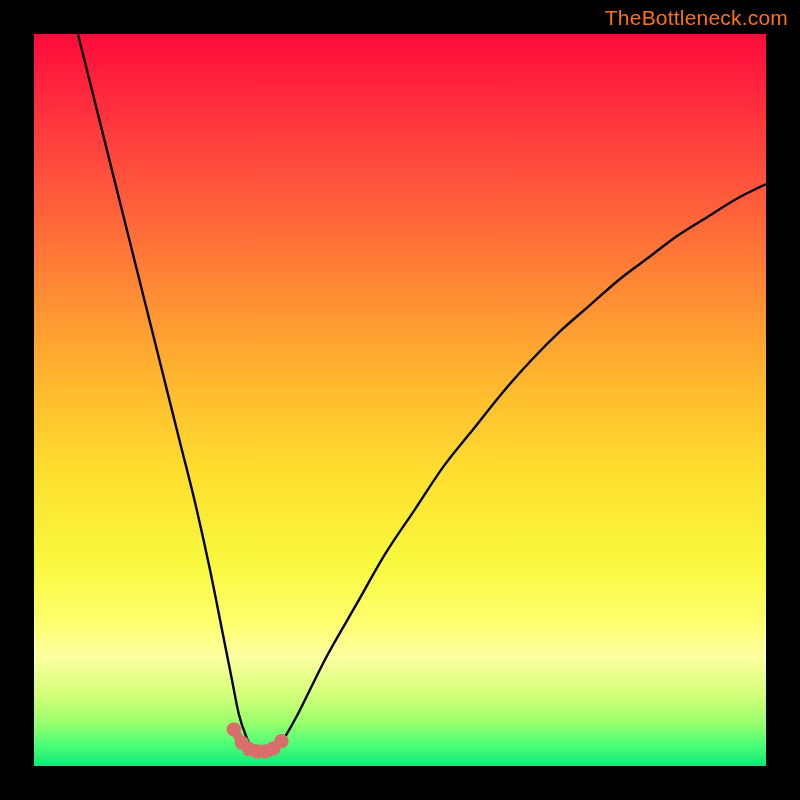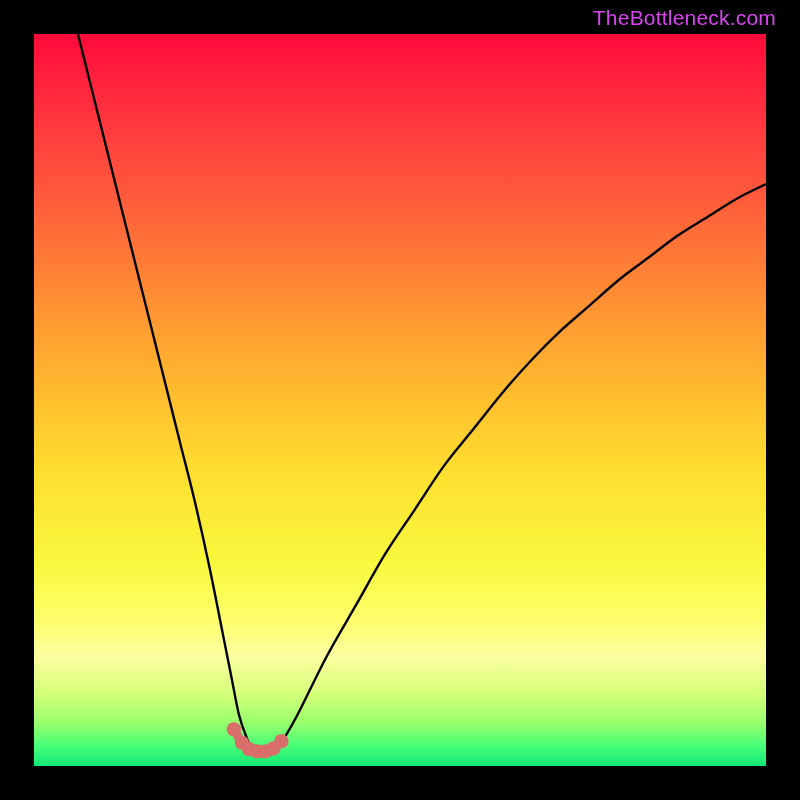--- a/index.html
+++ b/index.html
@@ -30,22 +30,22 @@
   .gradient {
     position: absolute;
     top: 0;
     left: 0;
     width: 100%;
     height: 100%;
   }
   .watermark {
     position: absolute;
     top: 6px;
-    right: 24px;
-    color: #d946ef;
+    right: 12px;
+    color: #f97316;
     font-size: 21px;
     font-weight: 500;
     letter-spacing: 0.2px;
     pointer-events: none;
   }
   svg {
     position: absolute;
     top: 0;
     left: 0;
   }

